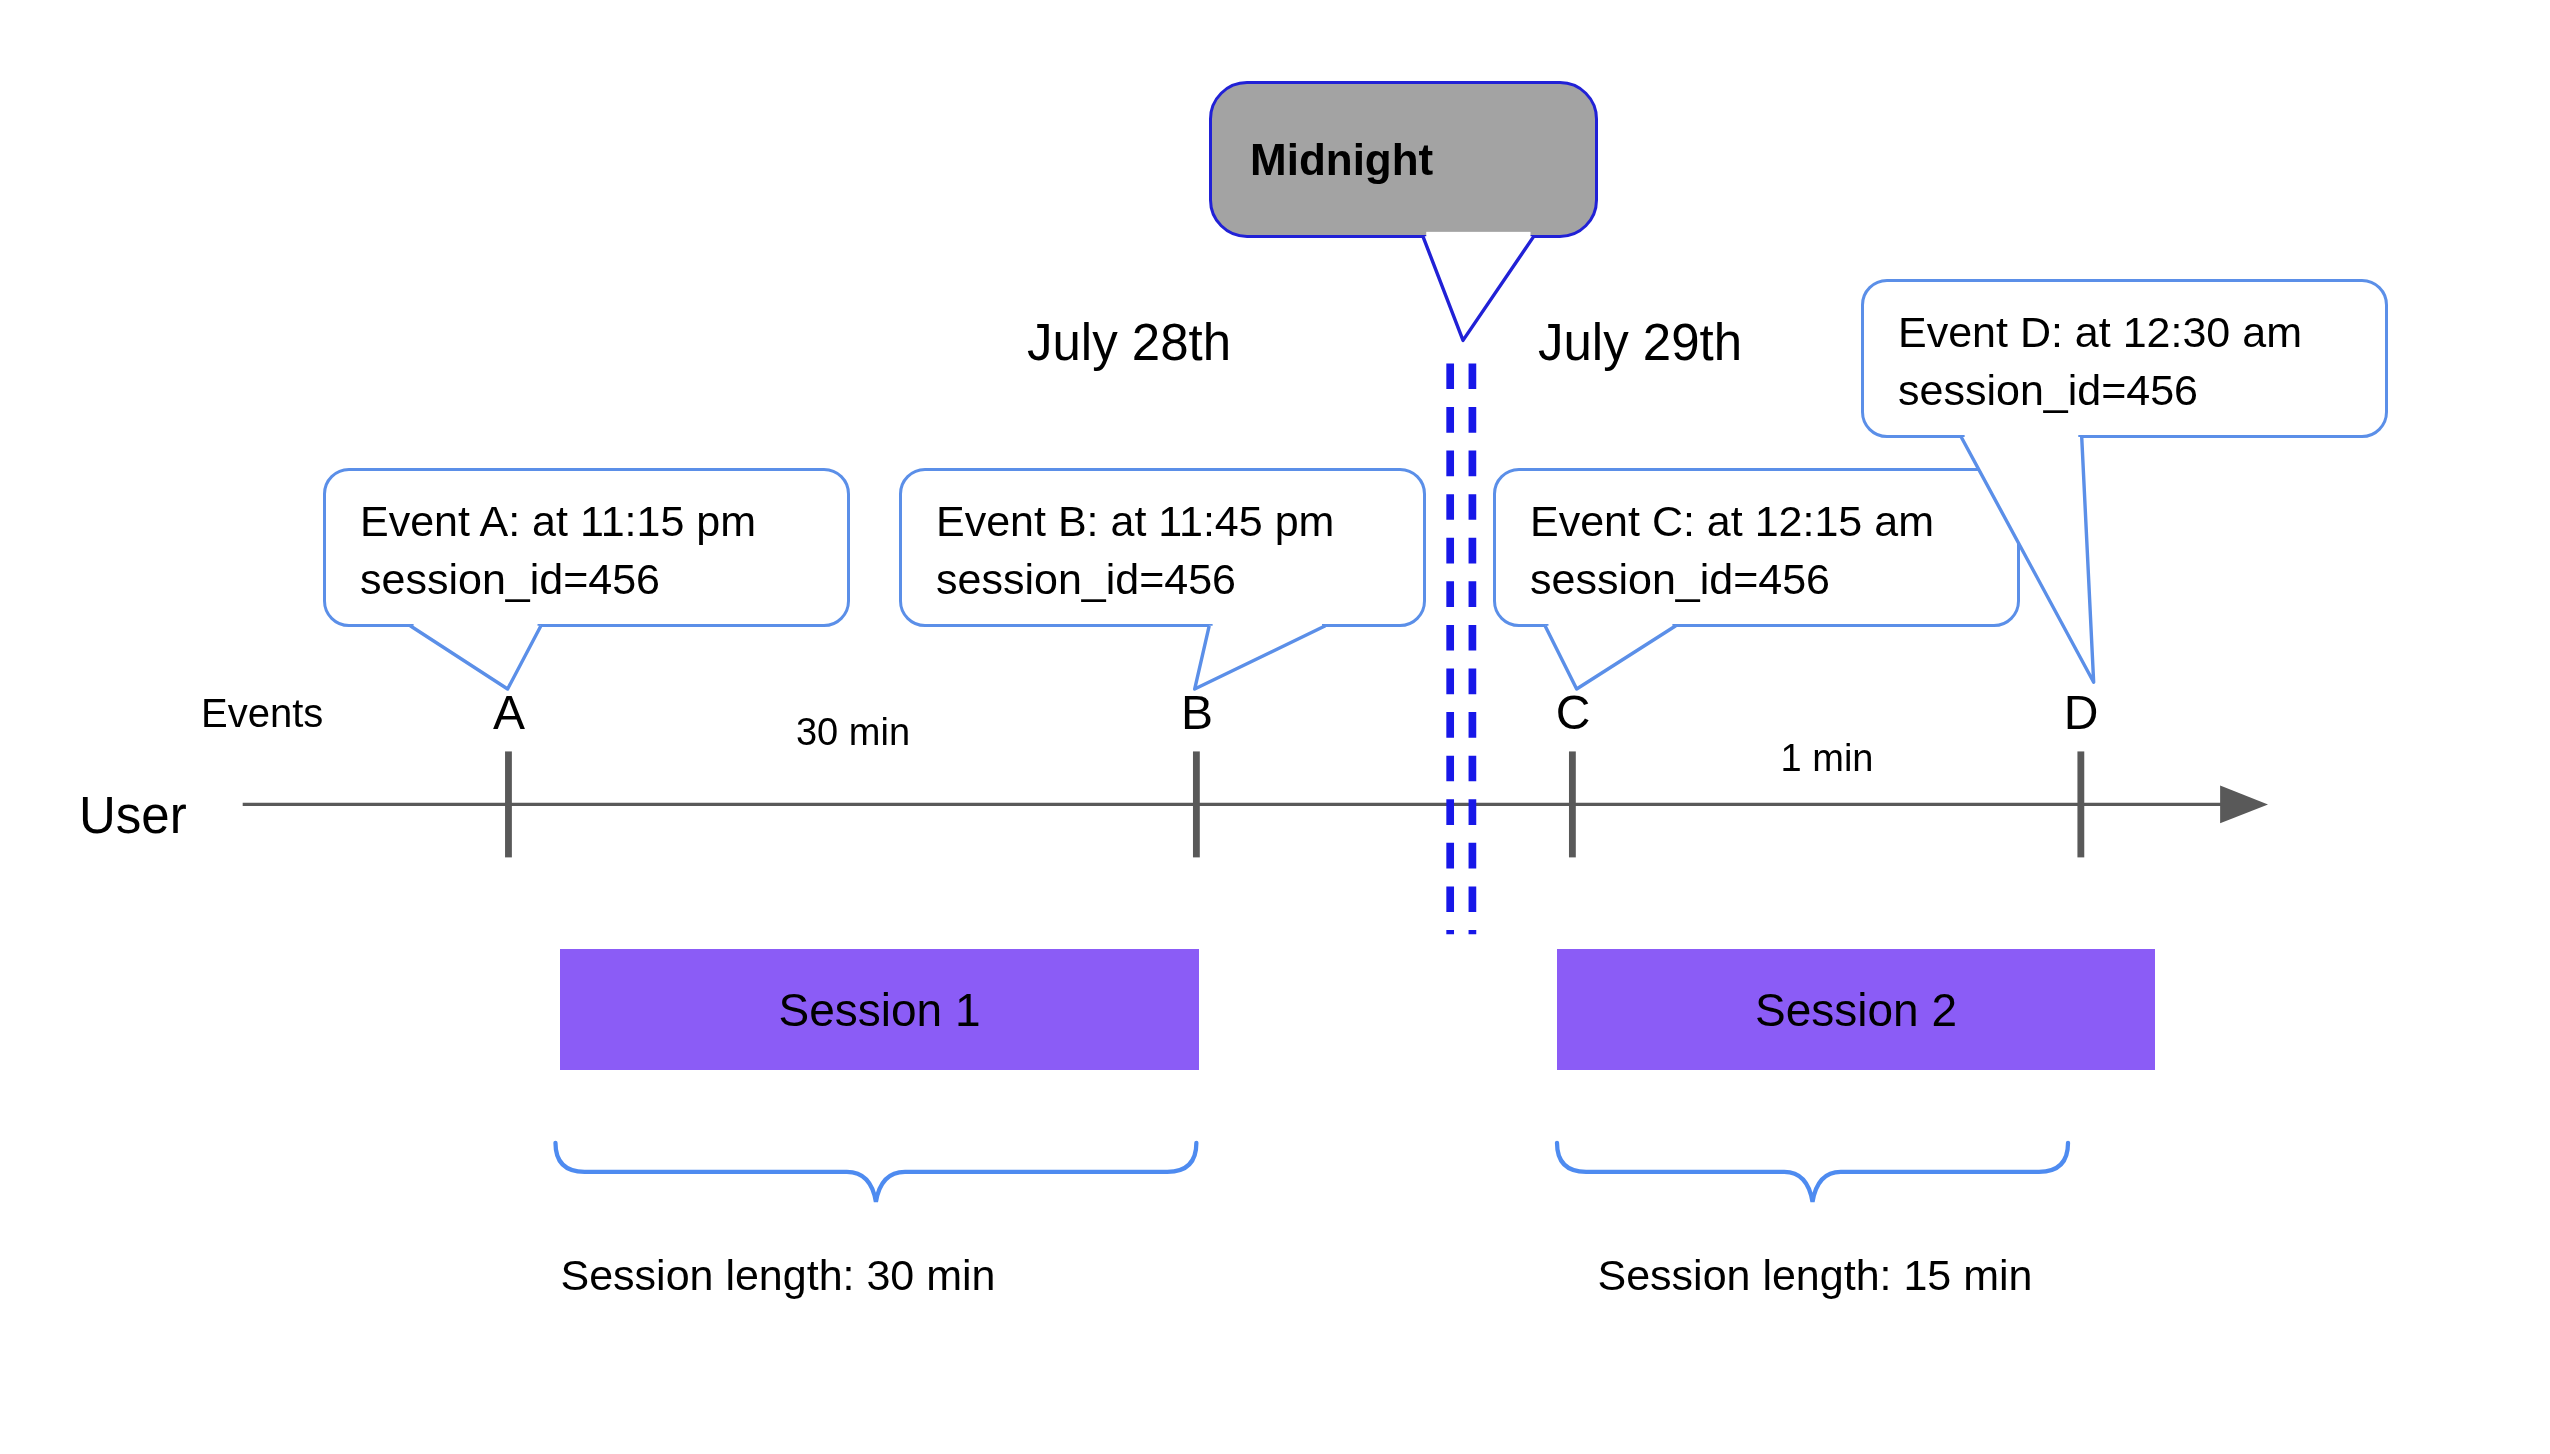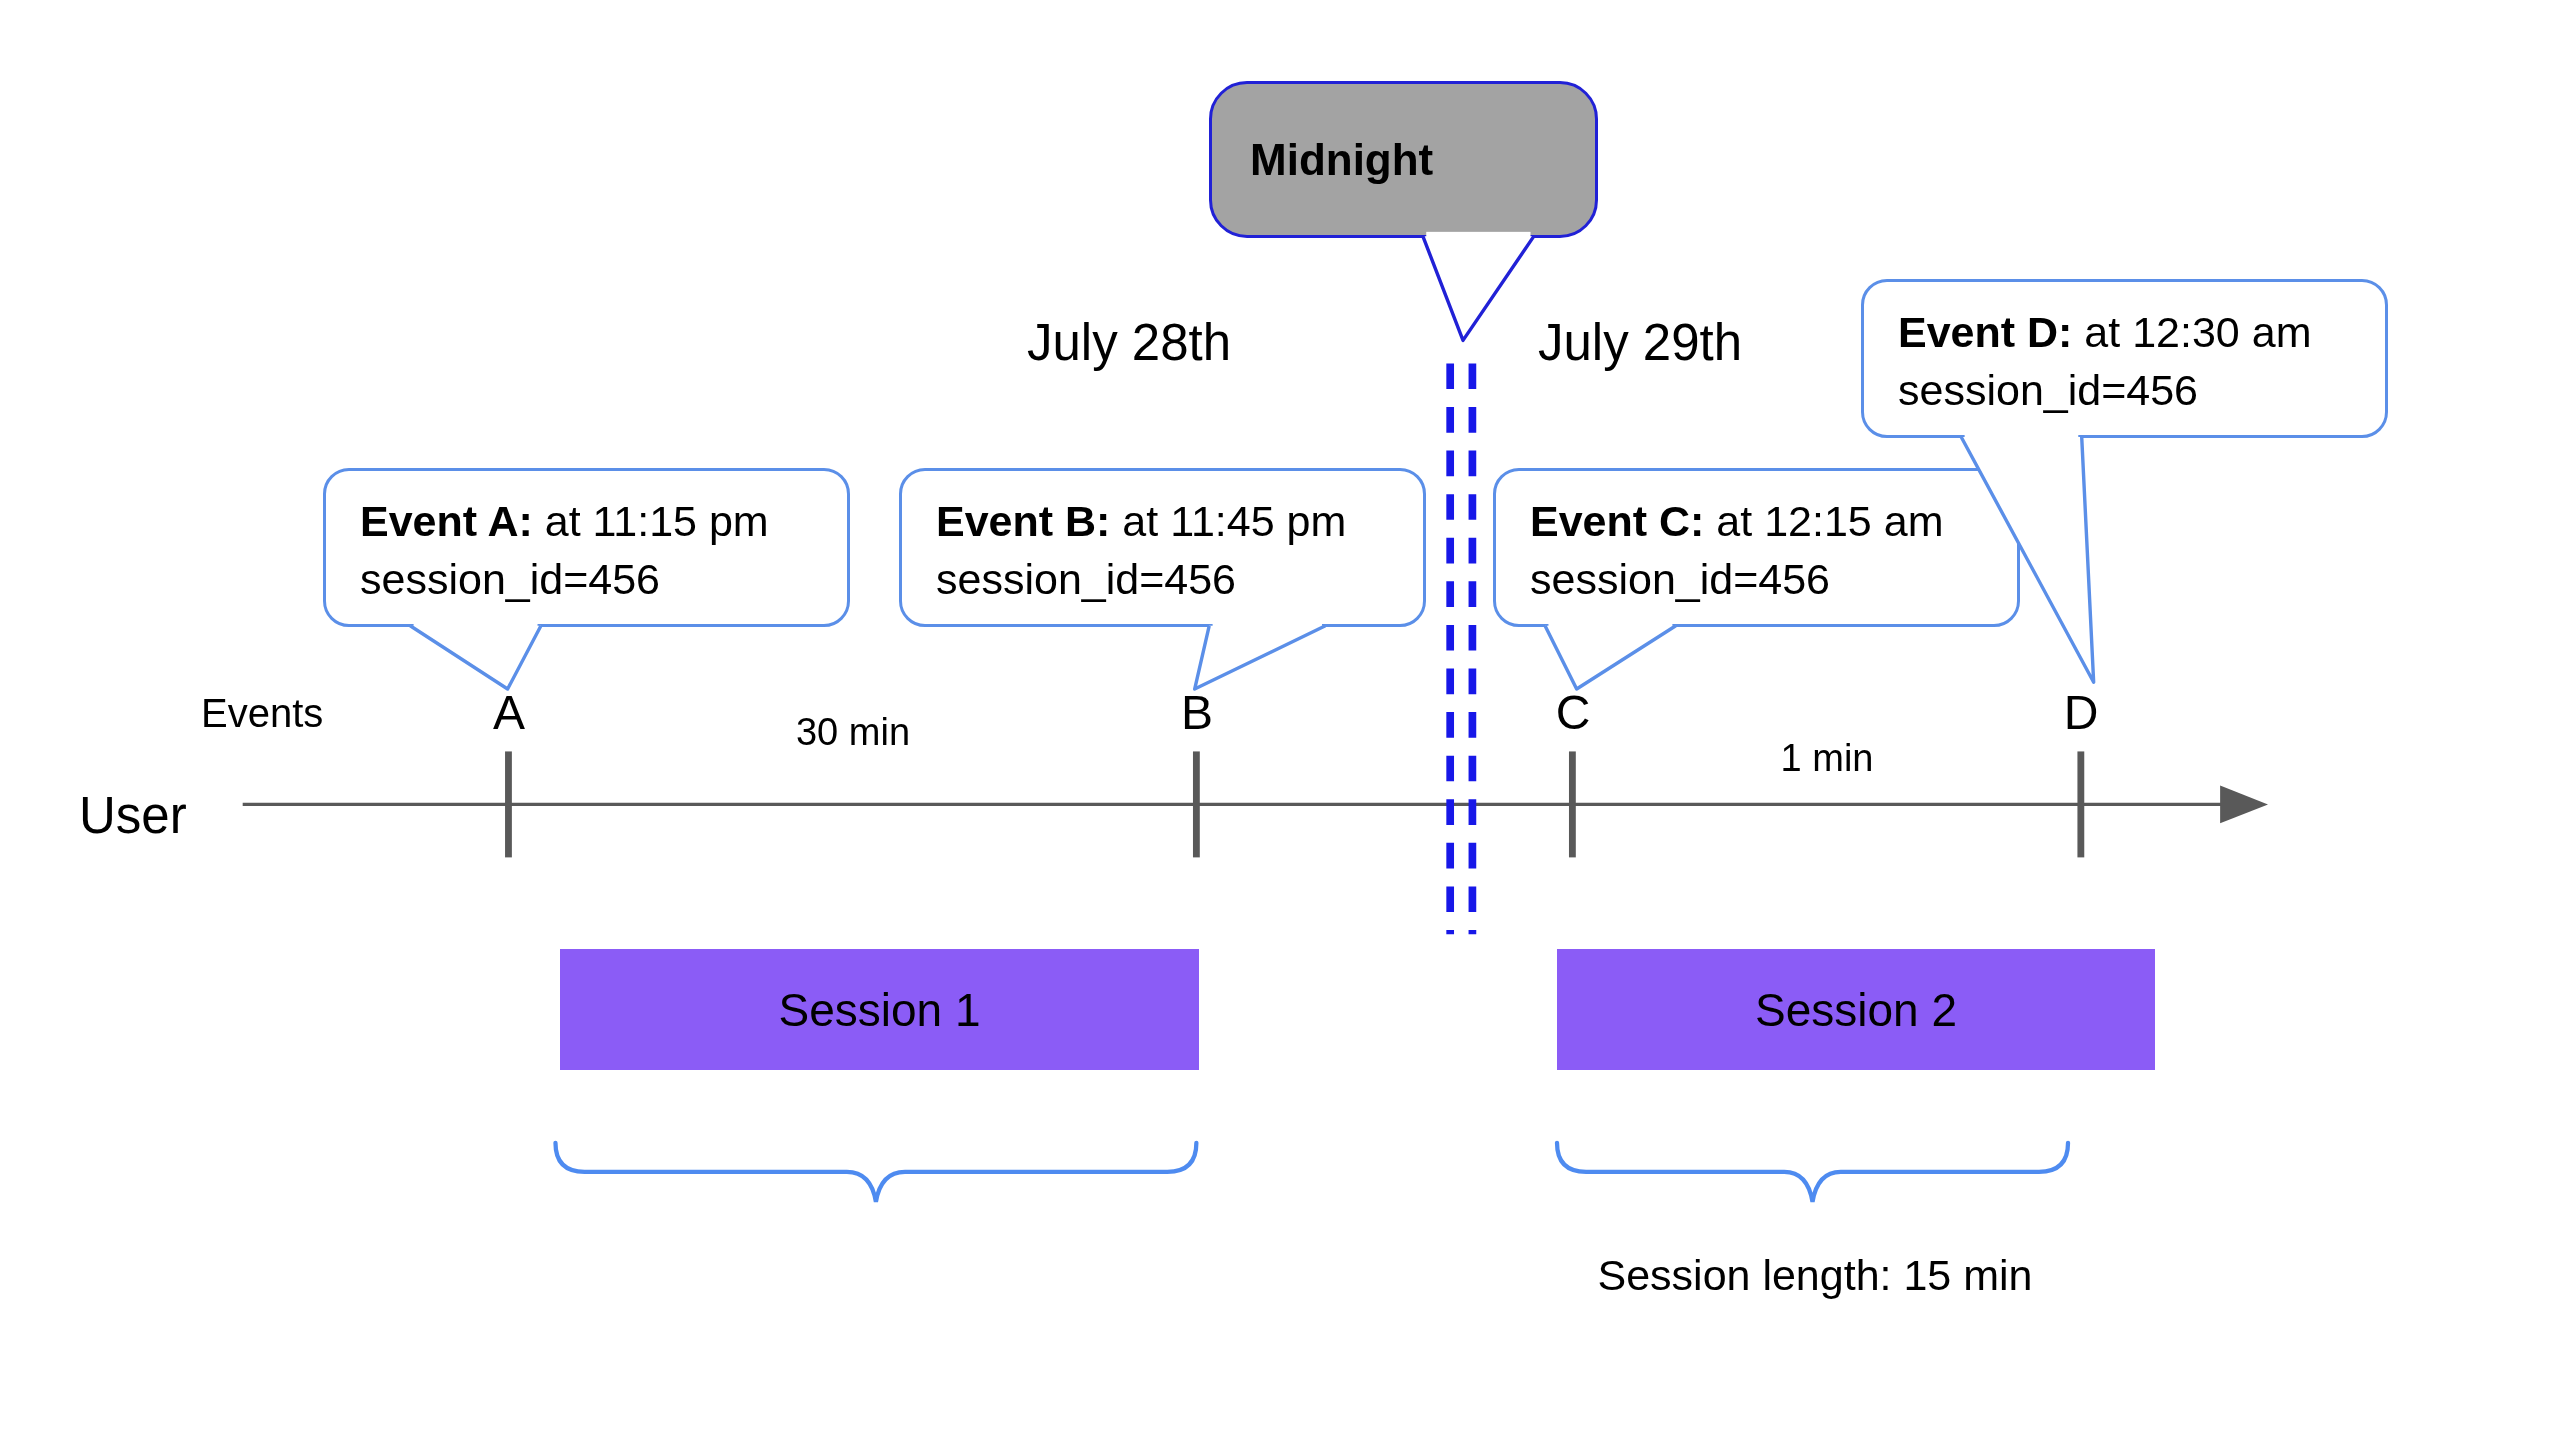--- a/index.html
+++ b/index.html
@@ -31,21 +31,21 @@
     width:527px;
     height:159px;
     background:#ffffff;
     border:3.4px solid #5B8FE8;
     border-radius:26px;
     padding:20.5px 0 0 34px;
     font-size:43px;
     line-height:58px;
     z-index:2;
   }
-  .callout b{font-weight:bold;}
+  .callout b{font-weight:normal;}
   .callout .line{white-space:nowrap;}
 
   
   .midnight{
     box-sizing:border-box;
     width:389px;
     height:157px;
     background:#a3a3a3;
     border:3.4px solid #2121D6;
     border-radius:38px;
@@ -121,20 +121,21 @@
   <div class="abs label interval-label center-x" style="left:853px;top:711px;">30 min</div>
   <div class="abs label interval-label center-x" style="left:1827px;top:737px;">1 min</div>
 
   <div class="abs session-box" style="left:560px;top:949px;width:639px;">
     <span>Session 1</span>
   </div>
   <div class="abs session-box" style="left:1557px;top:949px;width:598px;">
     <span>Session 2</span>
   </div>
 
+  <div class="abs label session-length center-x" style="left:778px;top:1251px;">Session length: 30 min</div>
   <div class="abs label session-length center-x" style="left:1815px;top:1251px;">Session length: 15 min</div>
 
   <svg class="overlay" viewBox="0 0 2984 1702">
 
     <g>
       <line x1="284" y1="941" x2="2606" y2="941" stroke="#595959" stroke-width="4"></line>
       <polygon points="2598,919 2598,963 2654,941" fill="#595959"></polygon>
       <line x1="595" y1="879" x2="595" y2="1003" stroke="#595959" stroke-width="8"></line>
       <line x1="1400" y1="879" x2="1400" y2="1003" stroke="#595959" stroke-width="8"></line>
       <line x1="1840" y1="879" x2="1840" y2="1003" stroke="#595959" stroke-width="8"></line>

